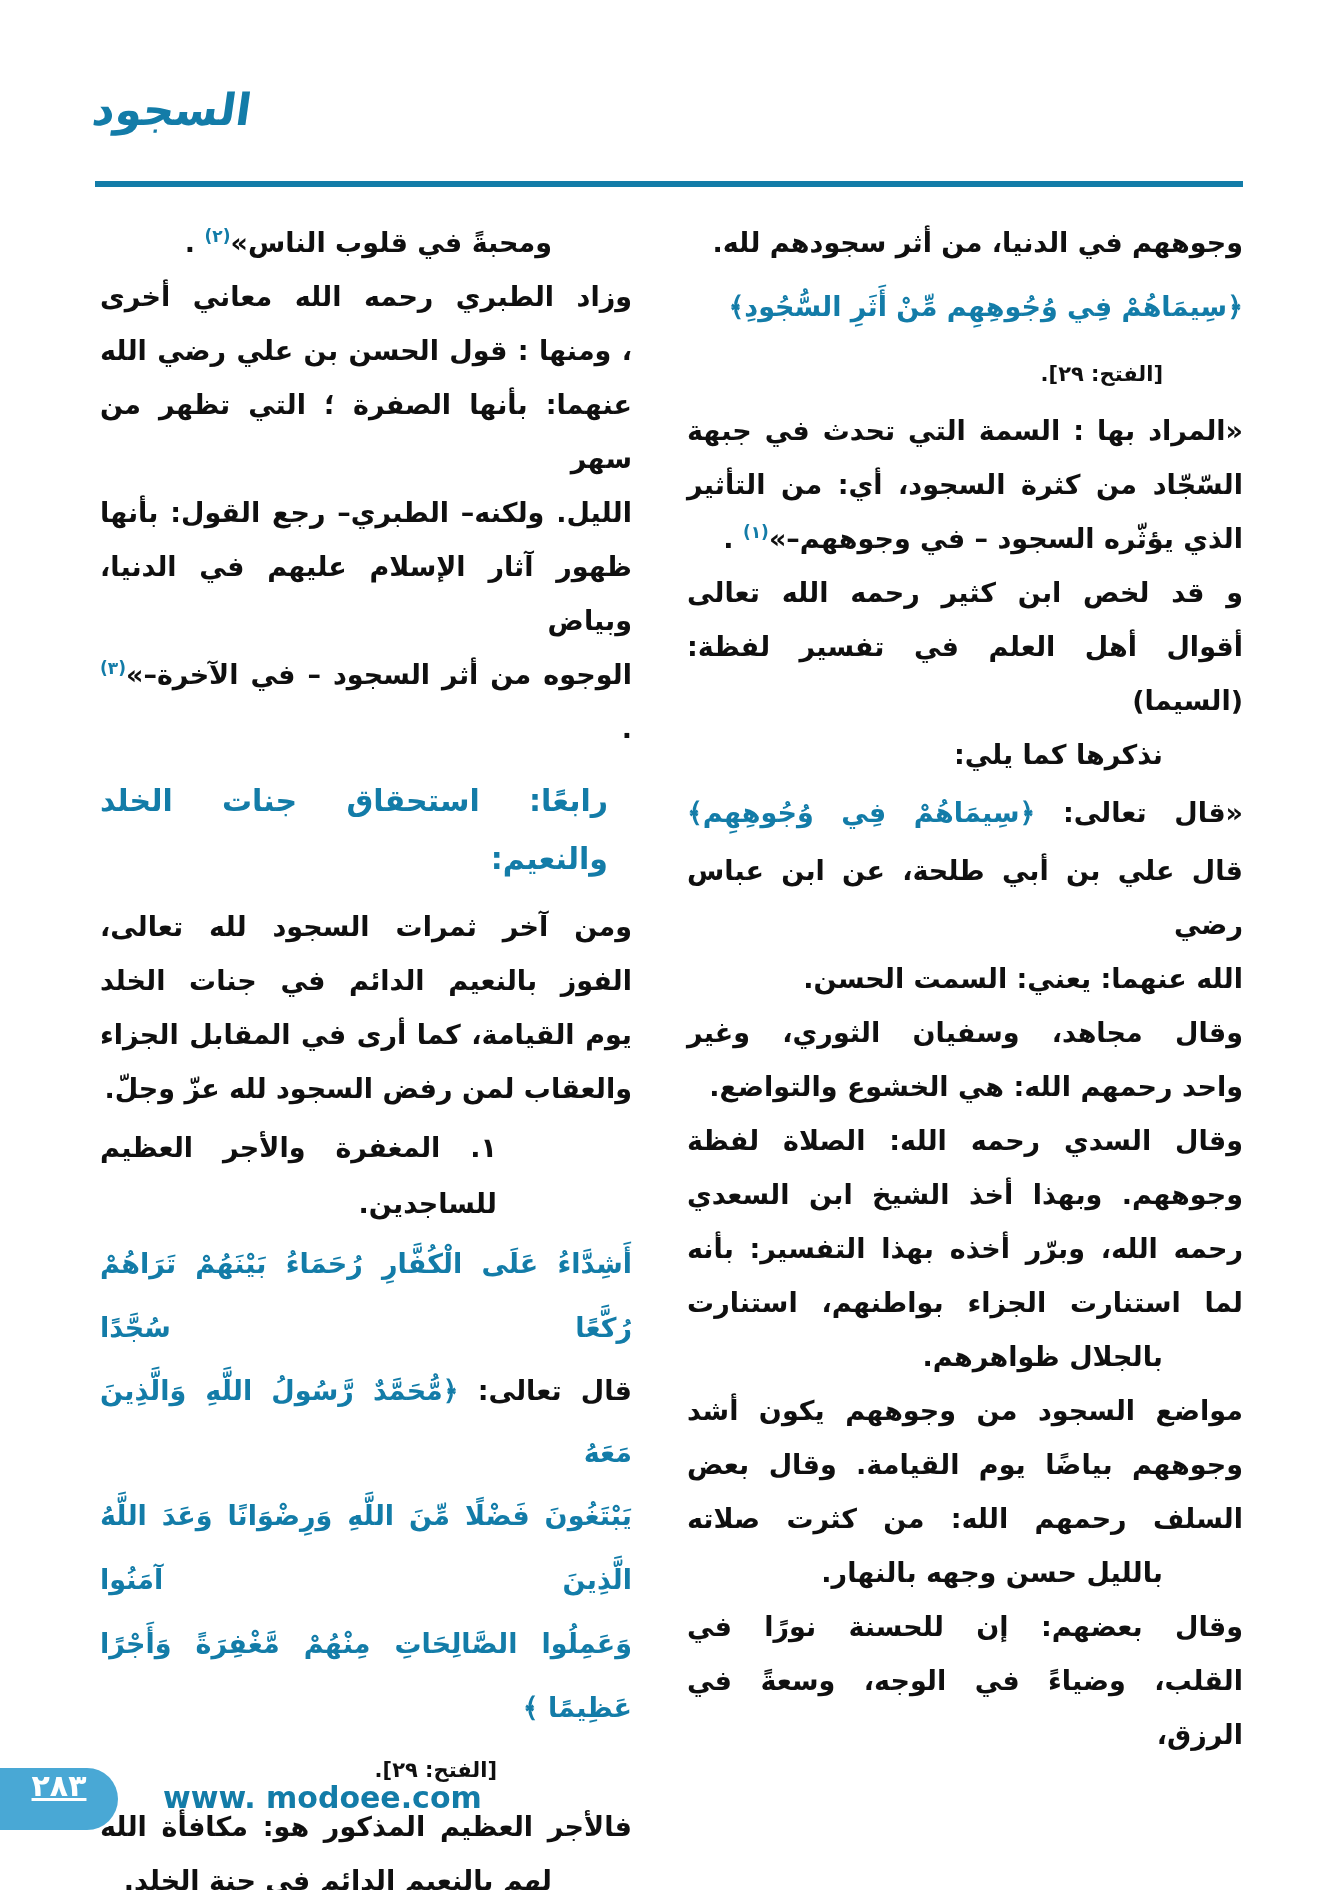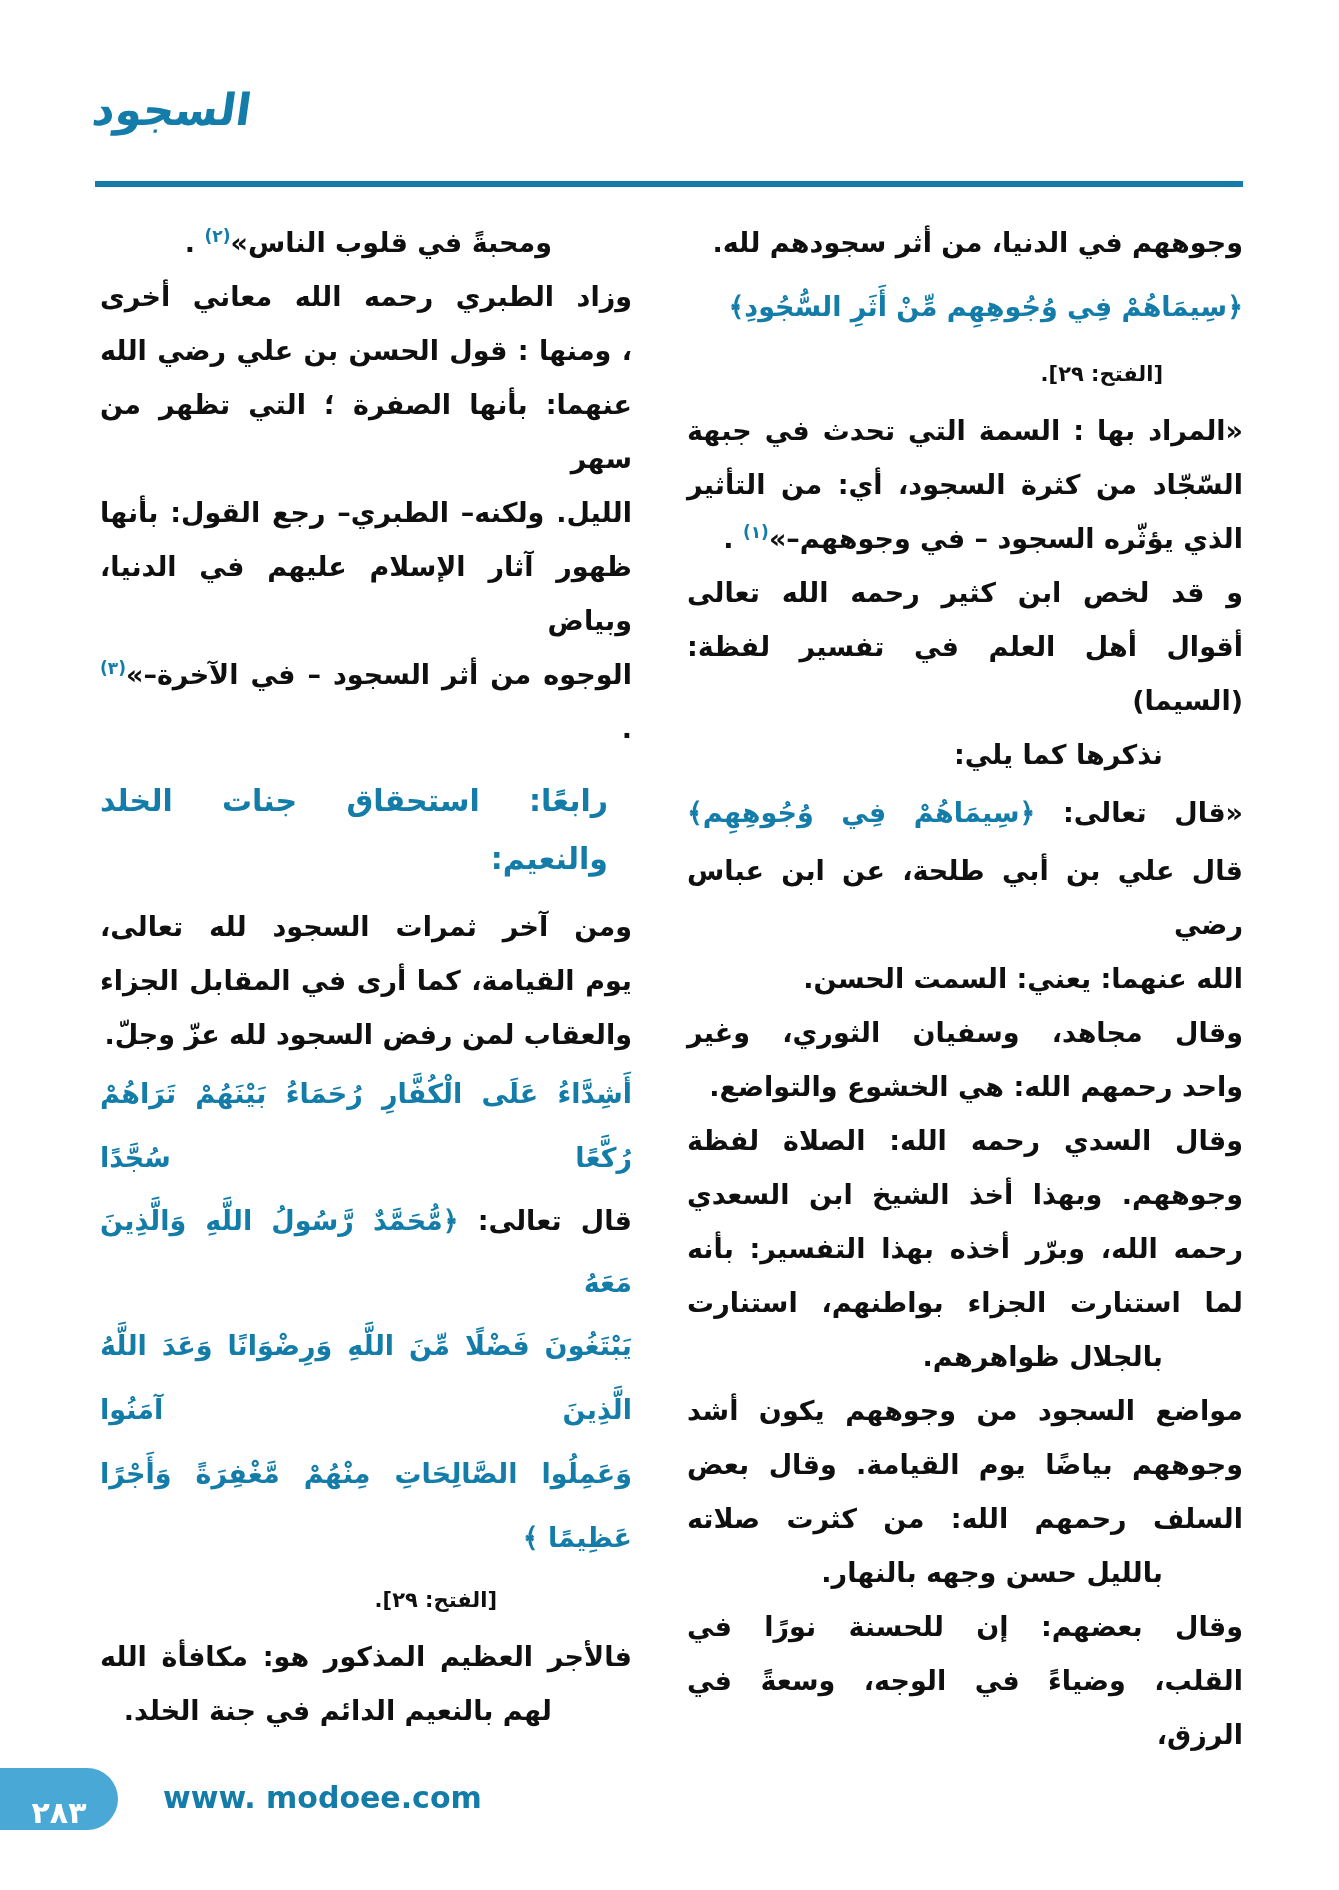--- a/index.html
+++ b/index.html
@@ -62,22 +62,22 @@
     font-size:17px;
     vertical-align:super;
     line-height:0;
   }
   
   .page-pill{
     position:absolute;top:1768px;left:0;
     width:118px;height:62px;
     background:var(--pill);
     border-radius:0 31px 31px 0;
-    display:flex;align-items:flex-end;justify-content:center;
-    color:#ffffff;font-size:30px;font-weight:700;
+    display:flex;align-items:flex-start;justify-content:center;
+    color:#ffffff;font-size:30px;font-weight:700;text-decoration:underline;
   }
   .site-url{
     position:absolute;top:1780px;left:163px;
     color:var(--accent);
     font-size:30px;font-weight:700;
     direction:ltr;
   }
 </style>
 </head>
 <body>
@@ -117,22 +117,24 @@
   <div class="col col-left" id="col-left">
       <div class="line r-body end ind1"><span class="sg-b">ومحبةً في قلوب الناس»</span><span class="sg-sup">(٢)</span><span class="sg-b"> .</span></div>
       <div class="line r-body fill"><span class="sg-b">وزاد الطبري رحمه الله معاني أخرى</span></div>
       <div class="line r-body fill"><span class="sg-b">، ومنها : قول الحسن بن علي رضي الله</span></div>
       <div class="line r-body fill"><span class="sg-b">عنهما: بأنها الصفرة ؛ التي تظهر من سهر</span></div>
       <div class="line r-body fill"><span class="sg-b">الليل. ولكنه– الطبري– رجع القول: بأنها</span></div>
       <div class="line r-body fill"><span class="sg-b">ظهور آثار الإسلام عليهم في الدنيا، وبياض</span></div>
       <div class="line r-body end"><span class="sg-b">الوجوه من أثر السجود – في الآخرة–»</span><span class="sg-sup">(٣)</span><span class="sg-b"> .</span></div>
       <div class="line r-heading end"><span class="sg-b">رابعًا: استحقاق جنات الخلد والنعيم:</span></div>
       <div class="line r-body fill"><span class="sg-b">ومن آخر ثمرات السجود لله تعالى،</span></div>
+      <div class="line r-body fill"><span class="sg-b">الفوز بالنعيم الدائم في جنات الخلد</span></div>
       <div class="line r-body fill"><span class="sg-b">يوم القيامة، كما أرى في المقابل الجزاء</span></div>
       <div class="line r-body end"><span class="sg-b">والعقاب لمن رفض السجود لله عزّ وجلّ.</span></div>
+      <div class="line r-item end ind2"><span class="sg-b">١. المغفرة والأجر العظيم للساجدين.</span></div>
       <div class="line r-quran fill"><span class="sg-q">أَشِدَّاءُ عَلَى الْكُفَّارِ رُحَمَاءُ بَيْنَهُمْ تَرَاهُمْ رُكَّعًا سُجَّدًا</span></div>
       <div class="line r-mixedquran fill"><span class="sg-b">قال تعالى: </span><span class="sg-q">﴿مُّحَمَّدٌ رَّسُولُ اللَّهِ وَالَّذِينَ مَعَهُ</span></div>
       <div class="line r-quran fill"><span class="sg-q">يَبْتَغُونَ فَضْلًا مِّنَ اللَّهِ وَرِضْوَانًا وَعَدَ اللَّهُ الَّذِينَ آمَنُوا</span></div>
       <div class="line r-quran end"><span class="sg-q">وَعَمِلُوا الصَّالِحَاتِ مِنْهُمْ مَّغْفِرَةً وَأَجْرًا عَظِيمًا ﴾</span></div>
       <div class="line r-ref end ind2"><span class="sg-b">[الفتح: ٢٩].</span></div>
       <div class="line r-body fill"><span class="sg-b">فالأجر العظيم المذكور هو: مكافأة الله</span></div>
       <div class="line r-body end ind1"><span class="sg-b">لهم بالنعيم الدائم في جنة الخلد.</span></div>
     </div>
 
   <div class="page-pill">

